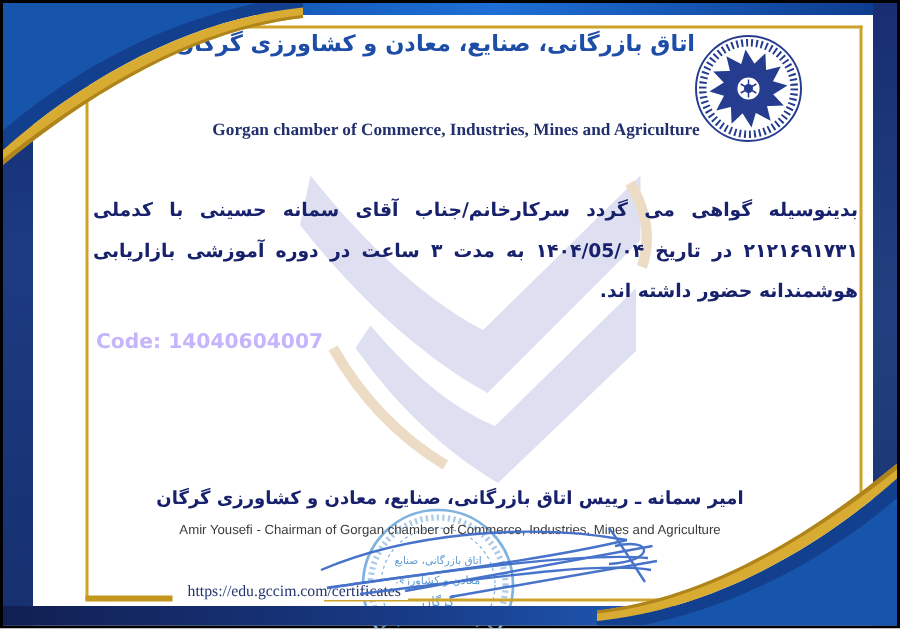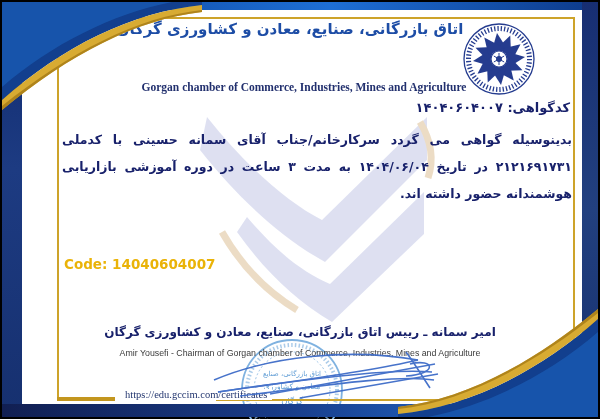--- a/index.html
+++ b/index.html
@@ -39,21 +39,21 @@
   .hdr-en{position:absolute;left:84px;top:45px;width:440px;z-index:4;text-align:center;
     font-family:"Liberation Serif",serif;font-weight:bold;font-size:11.5px;color:#22306e;margin-top:36px;}
   .logo{position:absolute;left:462px;top:22px;z-index:4;}
 
   
   .code-fa{position:absolute;right:30px;top:100px;z-index:4;direction:rtl;
     font-size:13px;font-weight:bold;color:#18216b;}
   .body-fa{position:absolute;left:62px;right:28px;top:126px;z-index:4;direction:rtl;
     text-align:justify;font-size:12.5px;font-weight:bold;color:#18216b;line-height:27px;}
   .code-en{position:absolute;left:64px;top:220px;z-index:4;
-    font-size:13.5px;font-weight:bold;color:#eab308;margin-top:36px;}
+    font-size:13.5px;font-weight:bold;color:#c4b5fd;}
   .body-en{position:absolute;left:64px;right:26px;top:245px;z-index:4;text-align:justify;
     font-size:12.4px;font-weight:bold;color:#26395a;line-height:23px;letter-spacing:-0.1px;}
 
   
   .sig-fa{position:absolute;left:100px;top:325px;width:400px;z-index:4;text-align:center;
     direction:rtl;font-size:12px;font-weight:bold;color:#18216b;}
   .sig-en{position:absolute;left:90px;top:348px;width:420px;z-index:4;text-align:center;
     font-family:"Liberation Sans",sans-serif;font-size:8.8px;color:#3b3b3b;}
   .stamp{position:absolute;left:234px;top:336px;z-index:2;}
   .scribble{position:absolute;left:210px;top:344px;z-index:4;}
@@ -129,22 +129,21 @@
       <circle r="8" fill="#ffffff" stroke="#253c8f" stroke-width="1.2"></circle>
       <circle r="3" fill="#253c8f"></circle>
       <g stroke="#253c8f" stroke-width="1">
         <line x1="0" y1="-6" x2="0" y2="6"></line>
         <line x1="-5.2" y1="-3" x2="5.2" y2="3"></line>
         <line x1="-5.2" y1="3" x2="5.2" y2="-3"></line>
       </g>
     </g>
   </svg>
 
-  <div class="code-fa">کدگواهی: ۱۴۰۴۰۶۰۴۰۰۷</div>
-  <div class="body-fa">بدینوسیله گواهی می گردد سرکارخانم/جناب آقای سمانه  حسینی با  کدملی ۲۱۲۱۶۹۱۷۳۱ در تاریخ ۱۴۰۴/۰۶/۰۴ به مدت ۳ ساعت در دوره آموزشی بازاریابی هوشمندانه حضور داشته اند.</div>
+  <div class="body-fa">بدینوسیله گواهی می گردد سرکارخانم/جناب آقای سمانه  حسینی با  کدملی ۲۱۲۱۶۹۱۷۳۱ در تاریخ ۱۴۰۴/05/۰۴ به مدت ۳ ساعت در دوره آموزشی بازاریابی هوشمندانه حضور داشته اند.</div>
   <div class="code-en">Code: 14040604007</div>
 
   <div class="sig-fa">امیر سمانه ـ رییس اتاق بازرگانی، صنایع، معادن و کشاورزی گرگان</div>
   <div class="sig-en">Amir Yousefi - Chairman of Gorgan chamber of Commerce, Industries, Mines and Agriculture</div>
 
   <svg class="scribble" width="230" height="58" viewBox="0 0 230 58">
     <g fill="none" stroke="#3e6cc8" stroke-width="1.6" opacity="0.95">
       <path d="M4,36 C60,12 140,4 208,16"></path>
       <path d="M208,16 C150,30 60,40 8,48"></path>
       <path d="M8,48 C90,36 180,24 222,28"></path>

